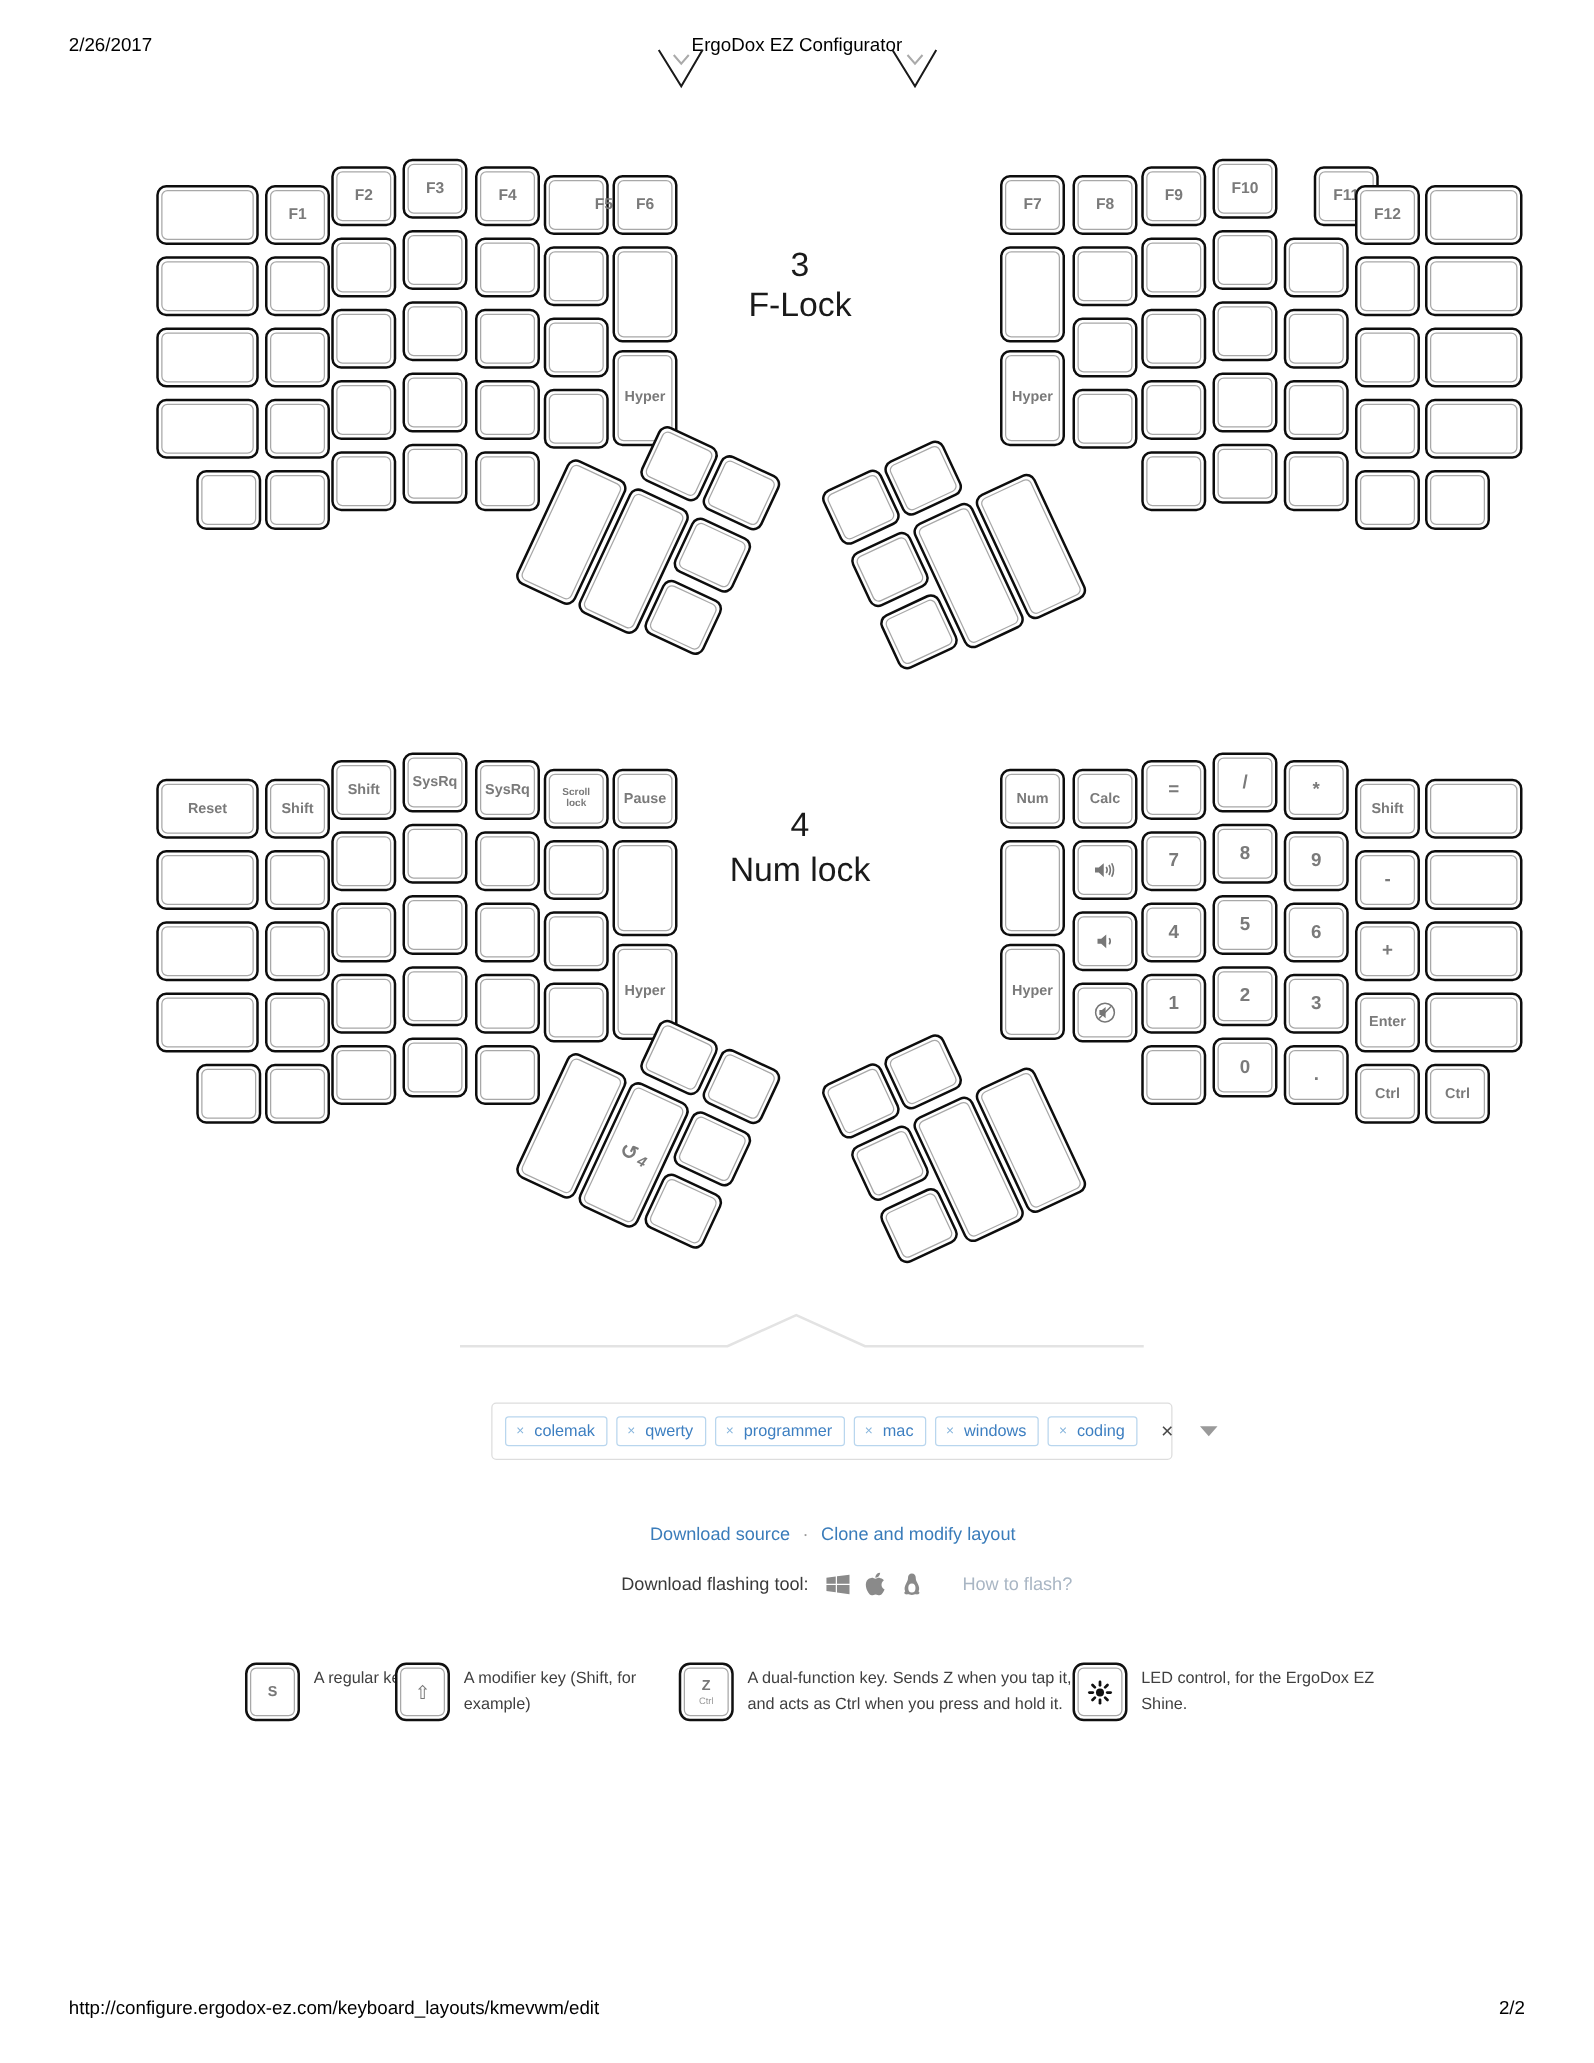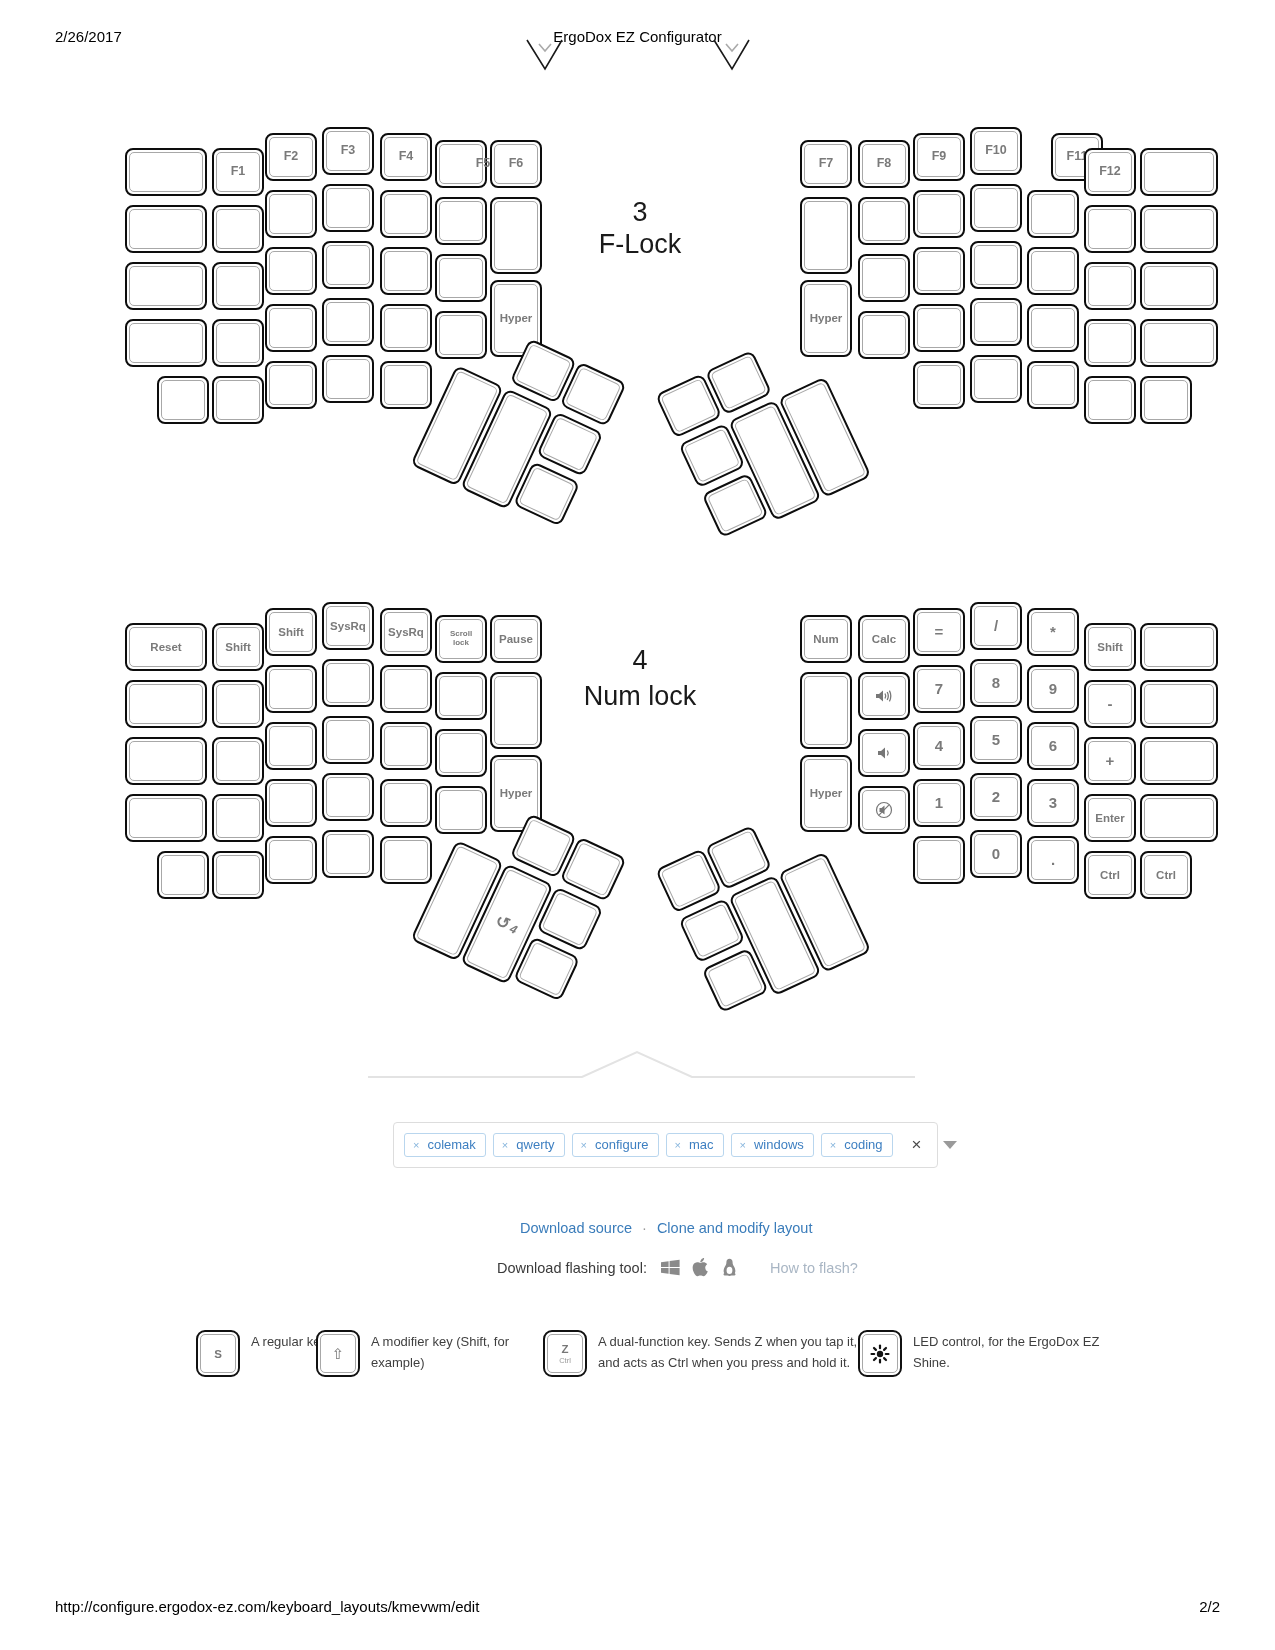--- a/index.html
+++ b/index.html
@@ -573,21 +573,21 @@
       <span class="pill">
         <span class="rm">×</span>
         <span>colemak</span>
       </span>
       <span class="pill">
         <span class="rm">×</span>
         <span>qwerty</span>
       </span>
       <span class="pill">
         <span class="rm">×</span>
-        <span>configure</span>
+        <span>programmer</span>
       </span>
       <span class="pill">
         <span class="rm">×</span>
         <span>mac</span>
       </span>
       <span class="pill">
         <span class="rm">×</span>
         <span>windows</span>
       </span>
       <span class="pill">

